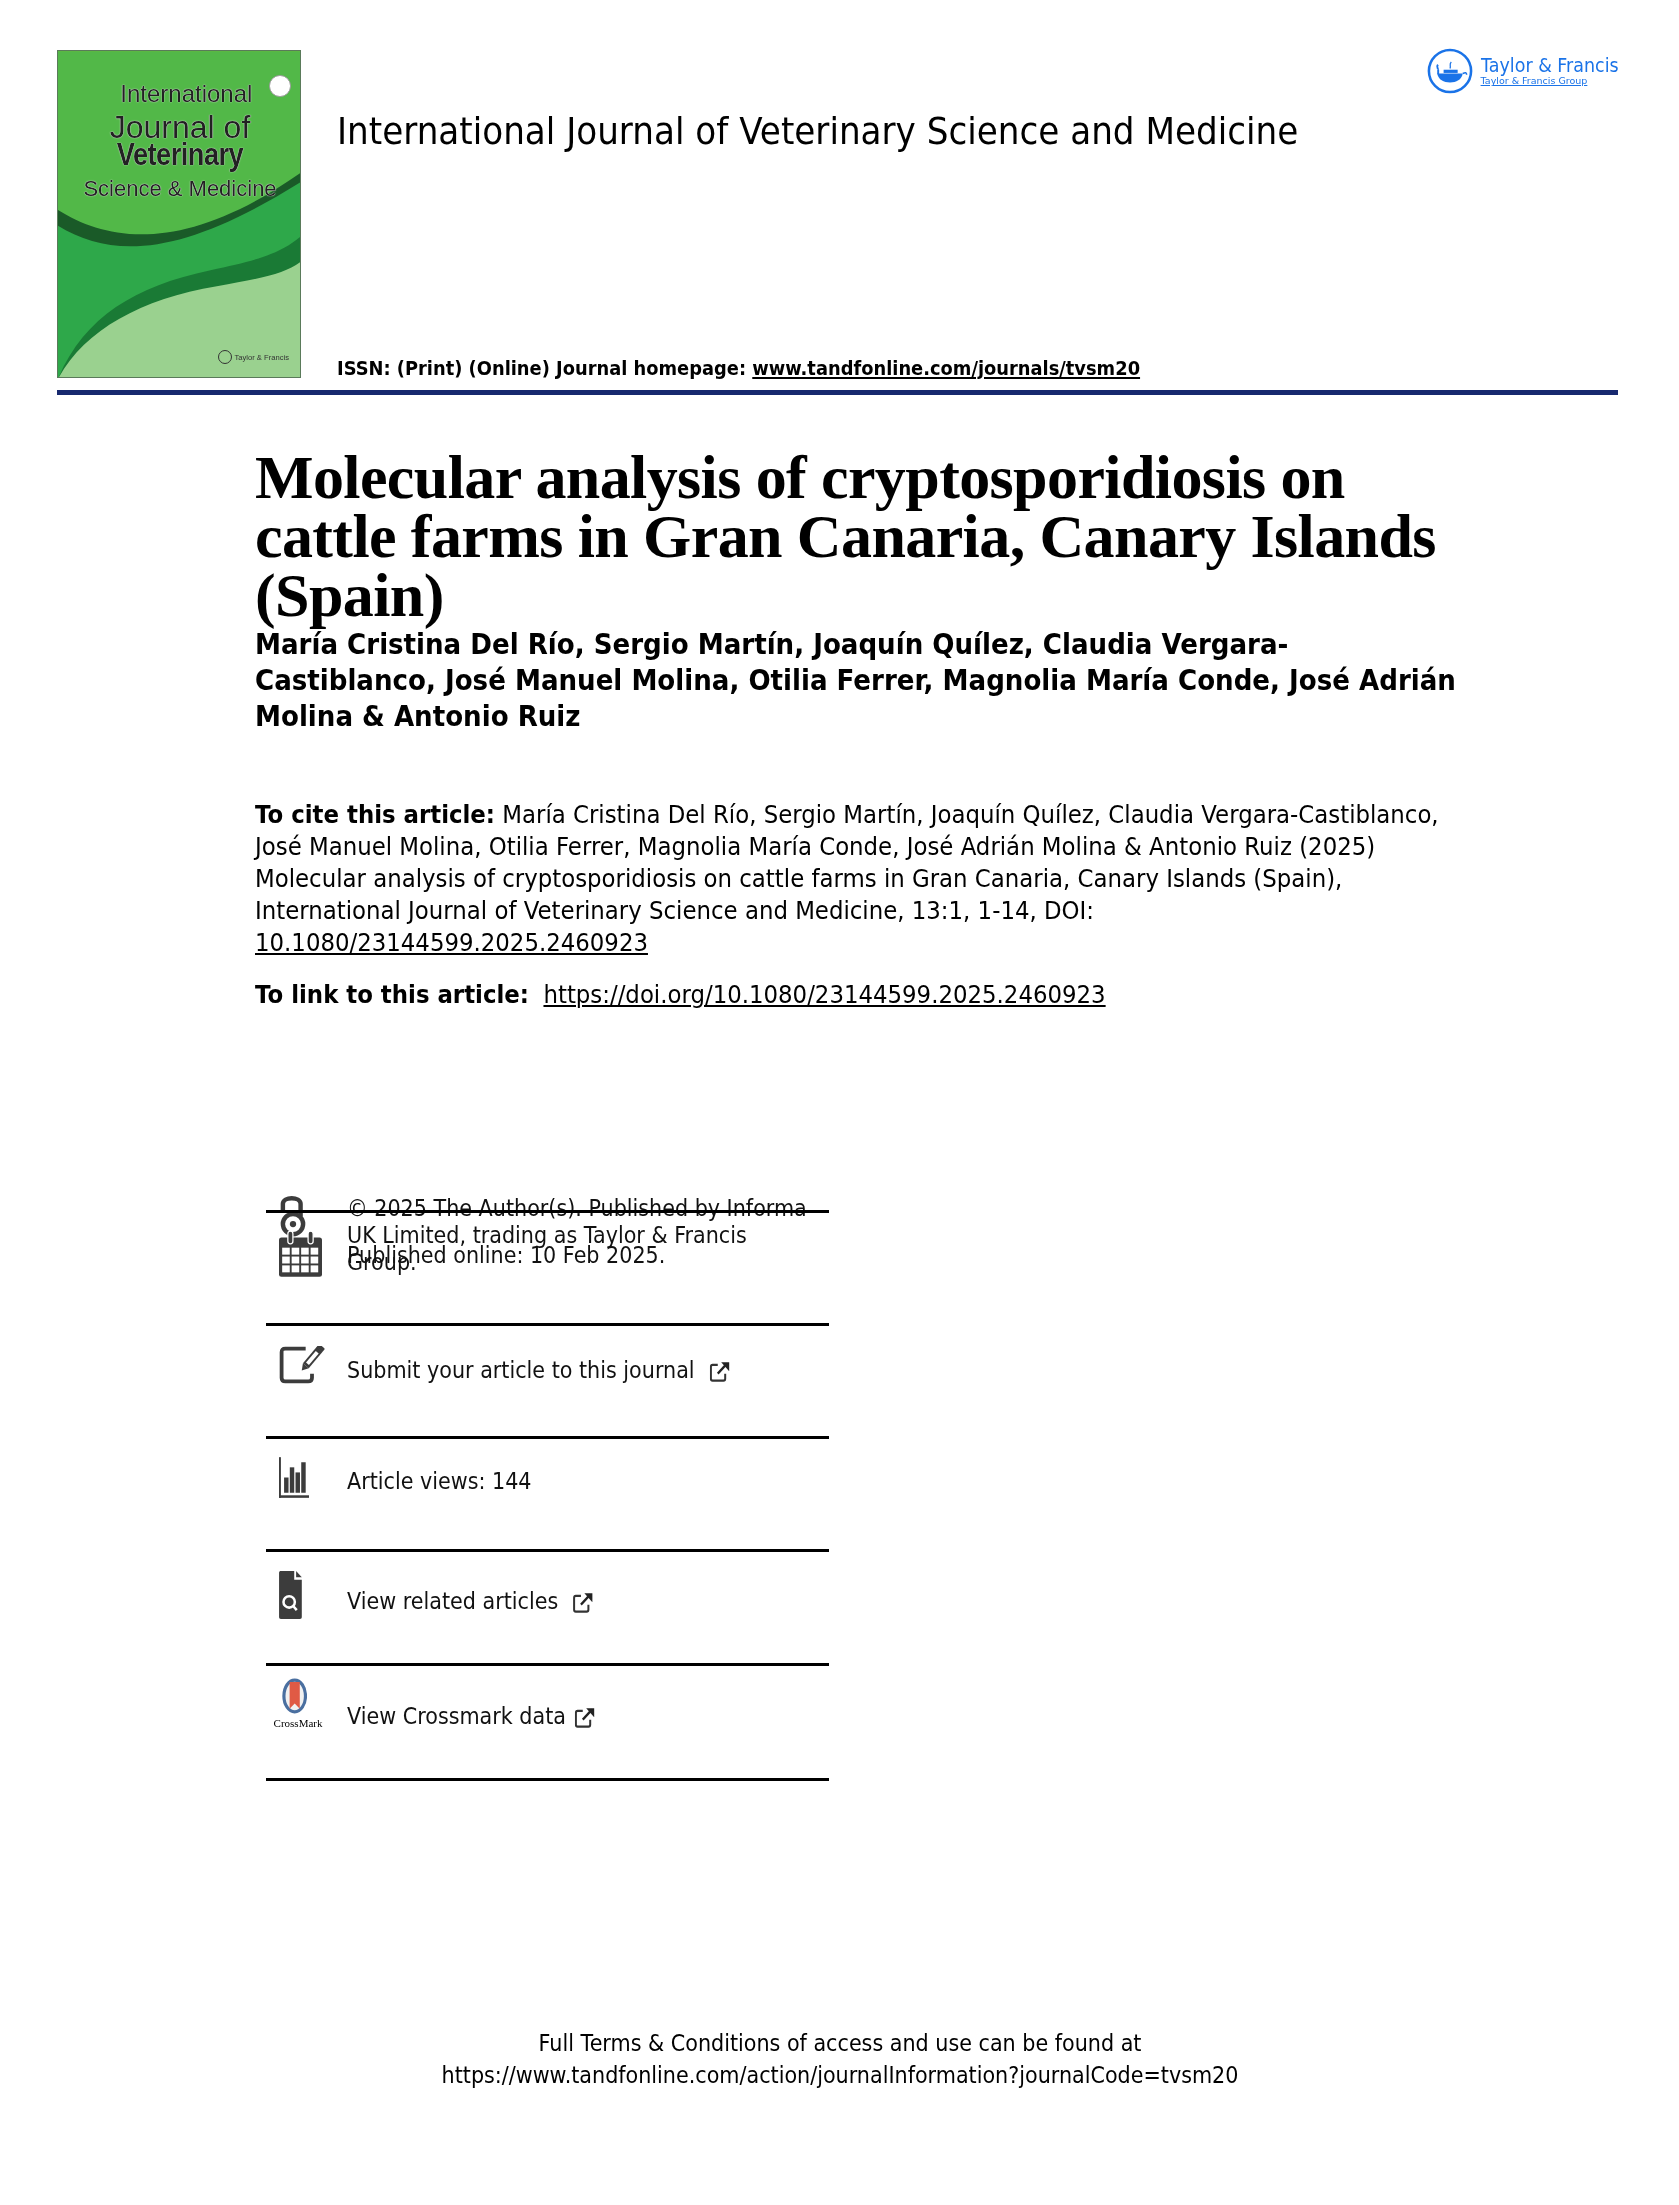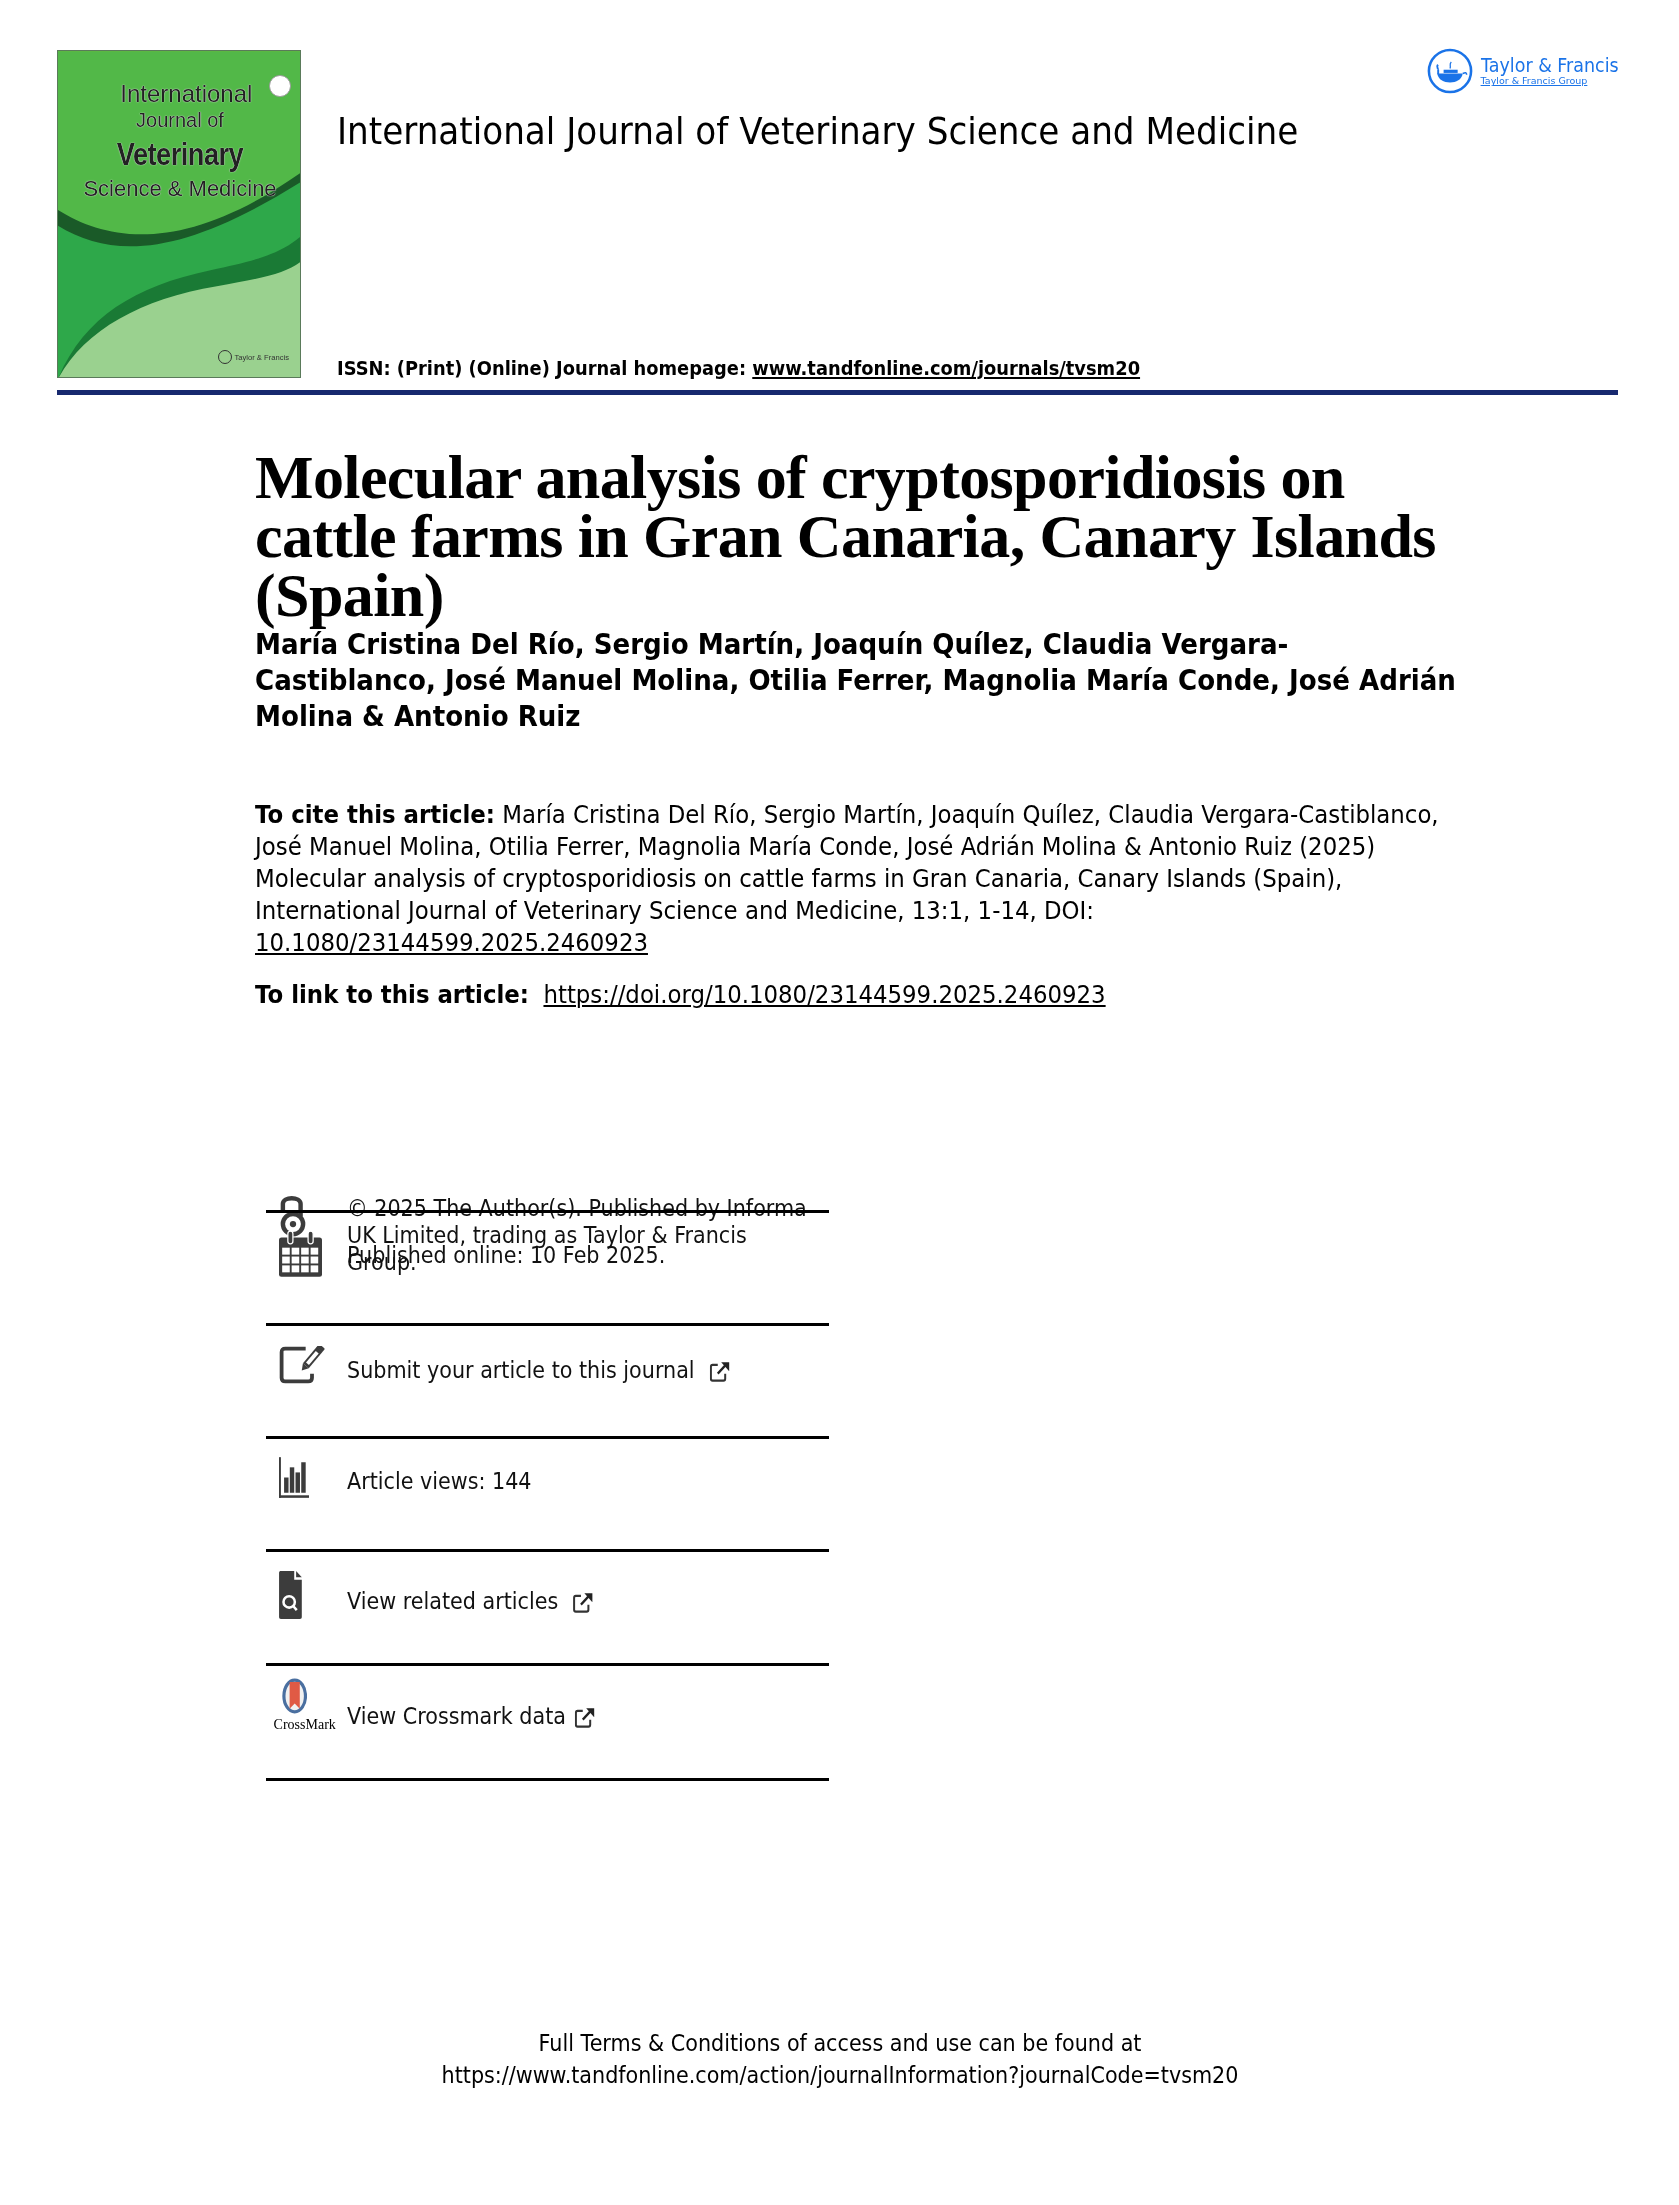--- a/index.html
+++ b/index.html
@@ -4,21 +4,21 @@
 <style>
   html, body { margin: 0; padding: 0; background: #ffffff; }
   body { width: 1680px; height: 2205px; position: relative; overflow: hidden; font-family: "Liberation Sans", "DejaVu Sans", sans-serif; color: #000; }
   .abs { position: absolute; }
 
   
   #cover { left: 57px; top: 50px; width: 244px; height: 328px; border: 1.3px solid #5a7a5a; box-sizing: border-box; overflow: hidden; background: #eab308; }
   #cover svg { position: absolute; left: 0; top: 0; }
   .cover-t1 { position: absolute; left: 0; width: 244px; text-align: center; font-family: "Liberation Sans", sans-serif; color: #222; text-shadow: 0 0 1.3px #fff, 0 0 0.6px #fff; }
   .cover-t1.l1 { top: 29px; font-size: 24px; padding-left: 12.7px; box-sizing: border-box; }
-  .cover-t1.l2 { top: 58px; font-size: 20px; }
+  .cover-t1.l2 { top: 58px; font-size: 32px; }
   .cover-t1.l3 { top: 85px; font-size: 32px; font-weight: bold; letter-spacing: -0.6px; transform: scaleX(0.85); }
   .cover-t1.l4 { top: 125px; font-size: 22px; }
   .cover-emblem { position: absolute; left: 211px; top: 24px; width: 21.6px; height: 21.6px; border-radius: 50%; background: #fff; border: 1.3px solid #999; box-sizing: border-box; }
   .cover-tf { position: absolute; left: 160px; top: 299px; display: flex; align-items: center; gap: 2.5px; font-size: 7.6px; color: #333; }
   .cover-tf-circ { width: 14px; height: 14px; border: 1.3px solid #333; border-radius: 50%; box-sizing: border-box; }
 
   
   #journal-title { left: 337px; top: 109px; font-size: 38px; font-family: "DejaVu Sans", sans-serif; transform: scaleX(0.9); transform-origin: left top; white-space: nowrap; }
   #issn-line { left: 337px; top: 356px; font-size: 20.3px; font-family: "DejaVu Sans", sans-serif; font-weight: bold; transform: scaleX(0.88); transform-origin: left top; white-space: nowrap; }
   #issn-line a { color: #000; text-decoration: underline; }
@@ -198,21 +198,21 @@
   </div>
 </div>
 <div class="info-rule" style="top:1663px;"></div>
 
 <div class="info-row" style="top:1678px; height:95px; cursor:pointer;">
   <div class="info-icon" style="top:0; width:32px; text-align:center;">
     <svg width="25.4" height="41" viewBox="0 0 40 64">
       <ellipse cx="20" cy="28" rx="17" ry="25" fill="#f1f1f1" stroke="#4a6fa0" stroke-width="5"></ellipse>
       <path d="M12 6 L28 6 L28 48 L20 40 L12 48 Z" fill="#e05a45"></path>
     </svg>
-    <div style="font-family:'Liberation Serif',serif; font-size:14px; margin-top:-3.8px; margin-left:-5.1px; white-space:nowrap;">CrossMark</div>
+    <div style="font-family:'Liberation Serif',serif; font-size:11px; margin-top:-3.8px; margin-left:-5.1px; white-space:nowrap;">CrossMark</div>
   </div>
   <div class="info-text" style="top:25.4px;">
     <span>View Crossmark data</span>
     <svg class="ext-icon" style="margin-left:2.5px;" width="23" height="21.6" viewBox="0 0 36 34">
       <path d="M14 6 L5 6 C 3 6, 2 7, 2 9 L2 28 C 2 30, 3 31, 5 31 L24 31 C 26 31, 27 30, 27 28 L27 20" fill="none" stroke="#333" stroke-width="3.5"></path>
       <path d="M14 20 L30 4" stroke="#222" stroke-width="4"></path>
       <path d="M20 2 L34 2 L34 16 Z" fill="#222"></path>
     </svg>
   </div>
 </div>

